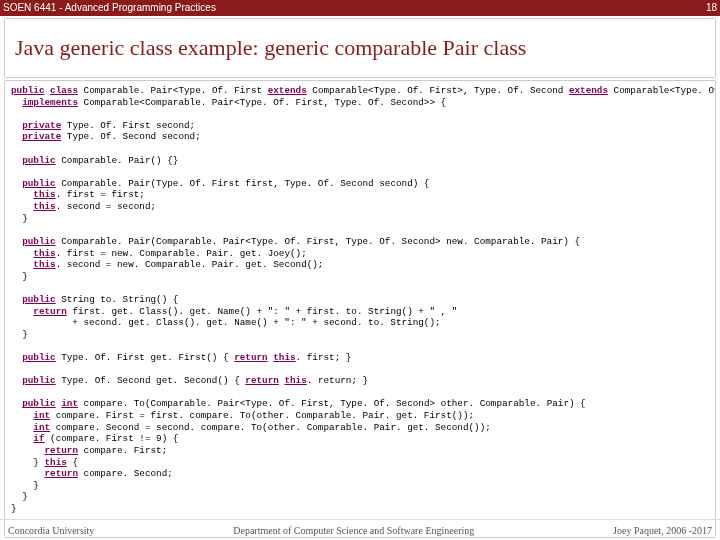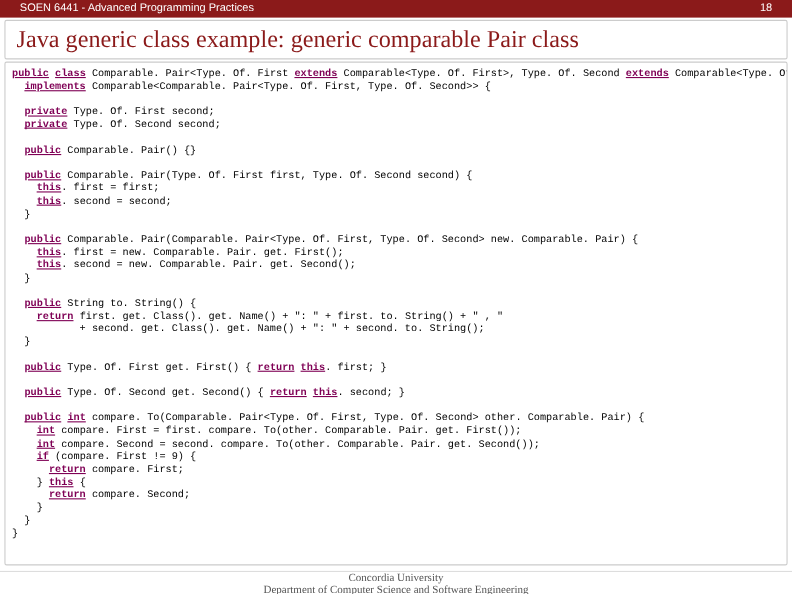--- a/index.html
+++ b/index.html
@@ -16,28 +16,28 @@
     height: 540px;
     position: relative;
     box-sizing: border-box;
   }
   .header-bar {
     background: #8b1a1a;
     color: #fff;
     height: 16px;
     line-height: 16px;
     font-size: 10px;
-    padding: 0 18px;
+    padding: 0 3px;
     display: flex;
     justify-content: space-between;
   }
   .title-bar {
     border: 1px solid #ccc;
     margin: 2px 4px 2px 4px;
-    padding: 4px 10px;
+    padding: 16px 10px;
     font-family: Georgia, "Times New Roman", serif;
     font-size: 22px;
     color: #8b1a1a;
     border-radius: 2px;
   }
   .code-box {
     border: 1px solid #ccc;
     margin: 0 4px;
     padding: 4px 6px;
     border-radius: 2px;
@@ -60,21 +60,20 @@
     right: 0;
     height: 20px;
     border-top: 1px solid #ddd;
     display: flex;
     justify-content: space-between;
     align-items: center;
     font-size: 10px;
     color: #555;
     padding: 0 8px;
     font-family: Georgia, "Times New Roman", serif;
-    flex-direction: column;
   }
 </style>
 </head>
 <body>
 
 <div class="slide">
 
   <div class="header-bar">
     <span>SOEN 6441 - Advanced Programming Practices</span>
     <span>18</span>
@@ -90,32 +89,32 @@
   <span class="kw">private</span><span> Type. Of. Second second;</span>
 
   <span class="kw">public</span><span> Comparable. Pair() {}</span>
 
   <span class="kw">public</span><span> Comparable. Pair(Type. Of. First first, Type. Of. Second second) {</span>
     <span class="kw">this</span><span>. first = first;</span>
     <span class="kw">this</span><span>. second = second;</span>
 <span>  }</span>
 
   <span class="kw">public</span><span> Comparable. Pair(Comparable. Pair&lt;Type. Of. First, Type. Of. Second&gt; new. Comparable. Pair) {</span>
-    <span class="kw">this</span><span>. first = new. Comparable. Pair. get. First();</span>
+    <span class="kw">this</span><span>. first = new. Comparable. Pair. get. Joey();</span>
     <span class="kw">this</span><span>. second = new. Comparable. Pair. get. Second();</span>
 <span>  }</span>
 
   <span class="kw">public</span><span> String to. String() {</span>
     <span class="kw">return</span><span> first. get. Class(). get. Name() + ": " + first. to. String() + " , "</span>
 <span>           + second. get. Class(). get. Name() + ": " + second. to. String();</span>
 <span>  }</span>
 
   <span class="kw">public</span><span> Type. Of. First get. First() { </span><span class="kw">return</span> <span class="kw">this</span><span>. first; }</span>
 
-  <span class="kw">public</span><span> Type. Of. Second get. Second() { </span><span class="kw">return</span> <span class="kw">this</span><span>. second; }</span>
+  <span class="kw">public</span><span> Type. Of. Second get. Second() { </span><span class="kw">return</span> <span class="kw">this</span><span>. return; }</span>
 
   <span class="kw">public</span> <span class="kw">int</span><span> compare. To(Comparable. Pair&lt;Type. Of. First, Type. Of. Second&gt; other. Comparable. Pair) {</span>
     <span class="kw">int</span><span> compare. First = first. compare. To(other. Comparable. Pair. get. First());</span>
     <span class="kw">int</span><span> compare. Second = second. compare. To(other. Comparable. Pair. get. Second());</span>
     <span class="kw">if</span><span> (compare. First != 9) {</span>
       <span class="kw">return</span><span> compare. First;</span>
     } <span class="kw">this</span><span> {</span>
       <span class="kw">return</span><span> compare. Second;</span>
 <span>    }</span>
 <span>  }</span>

